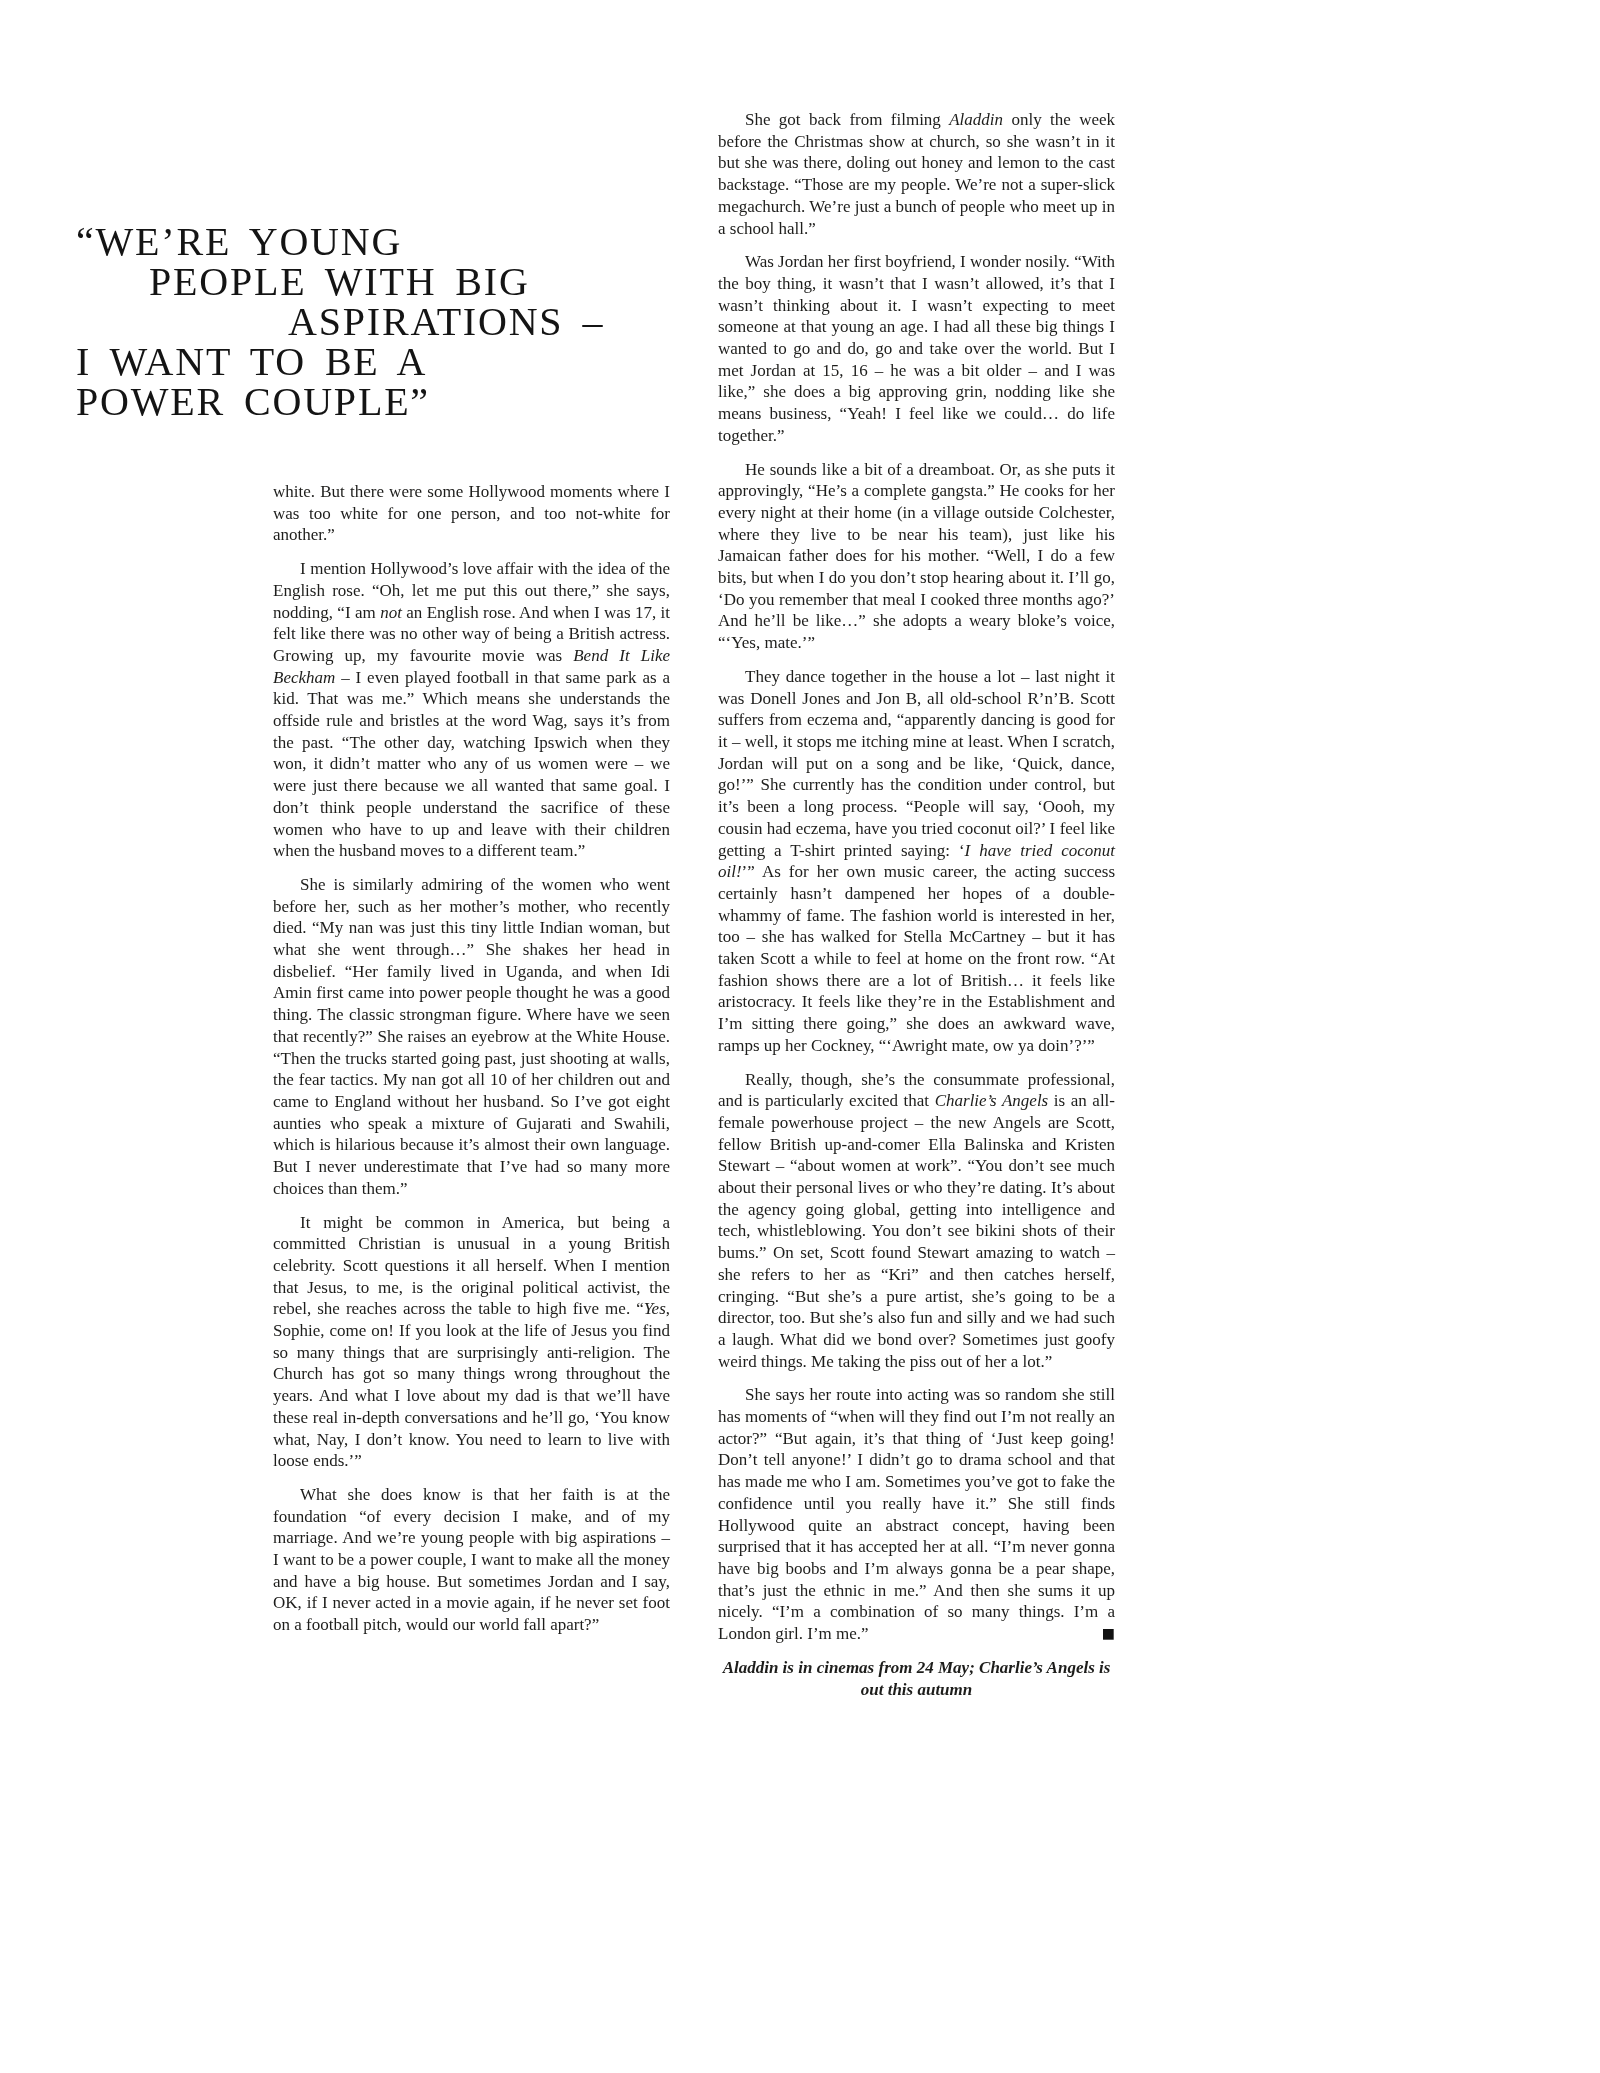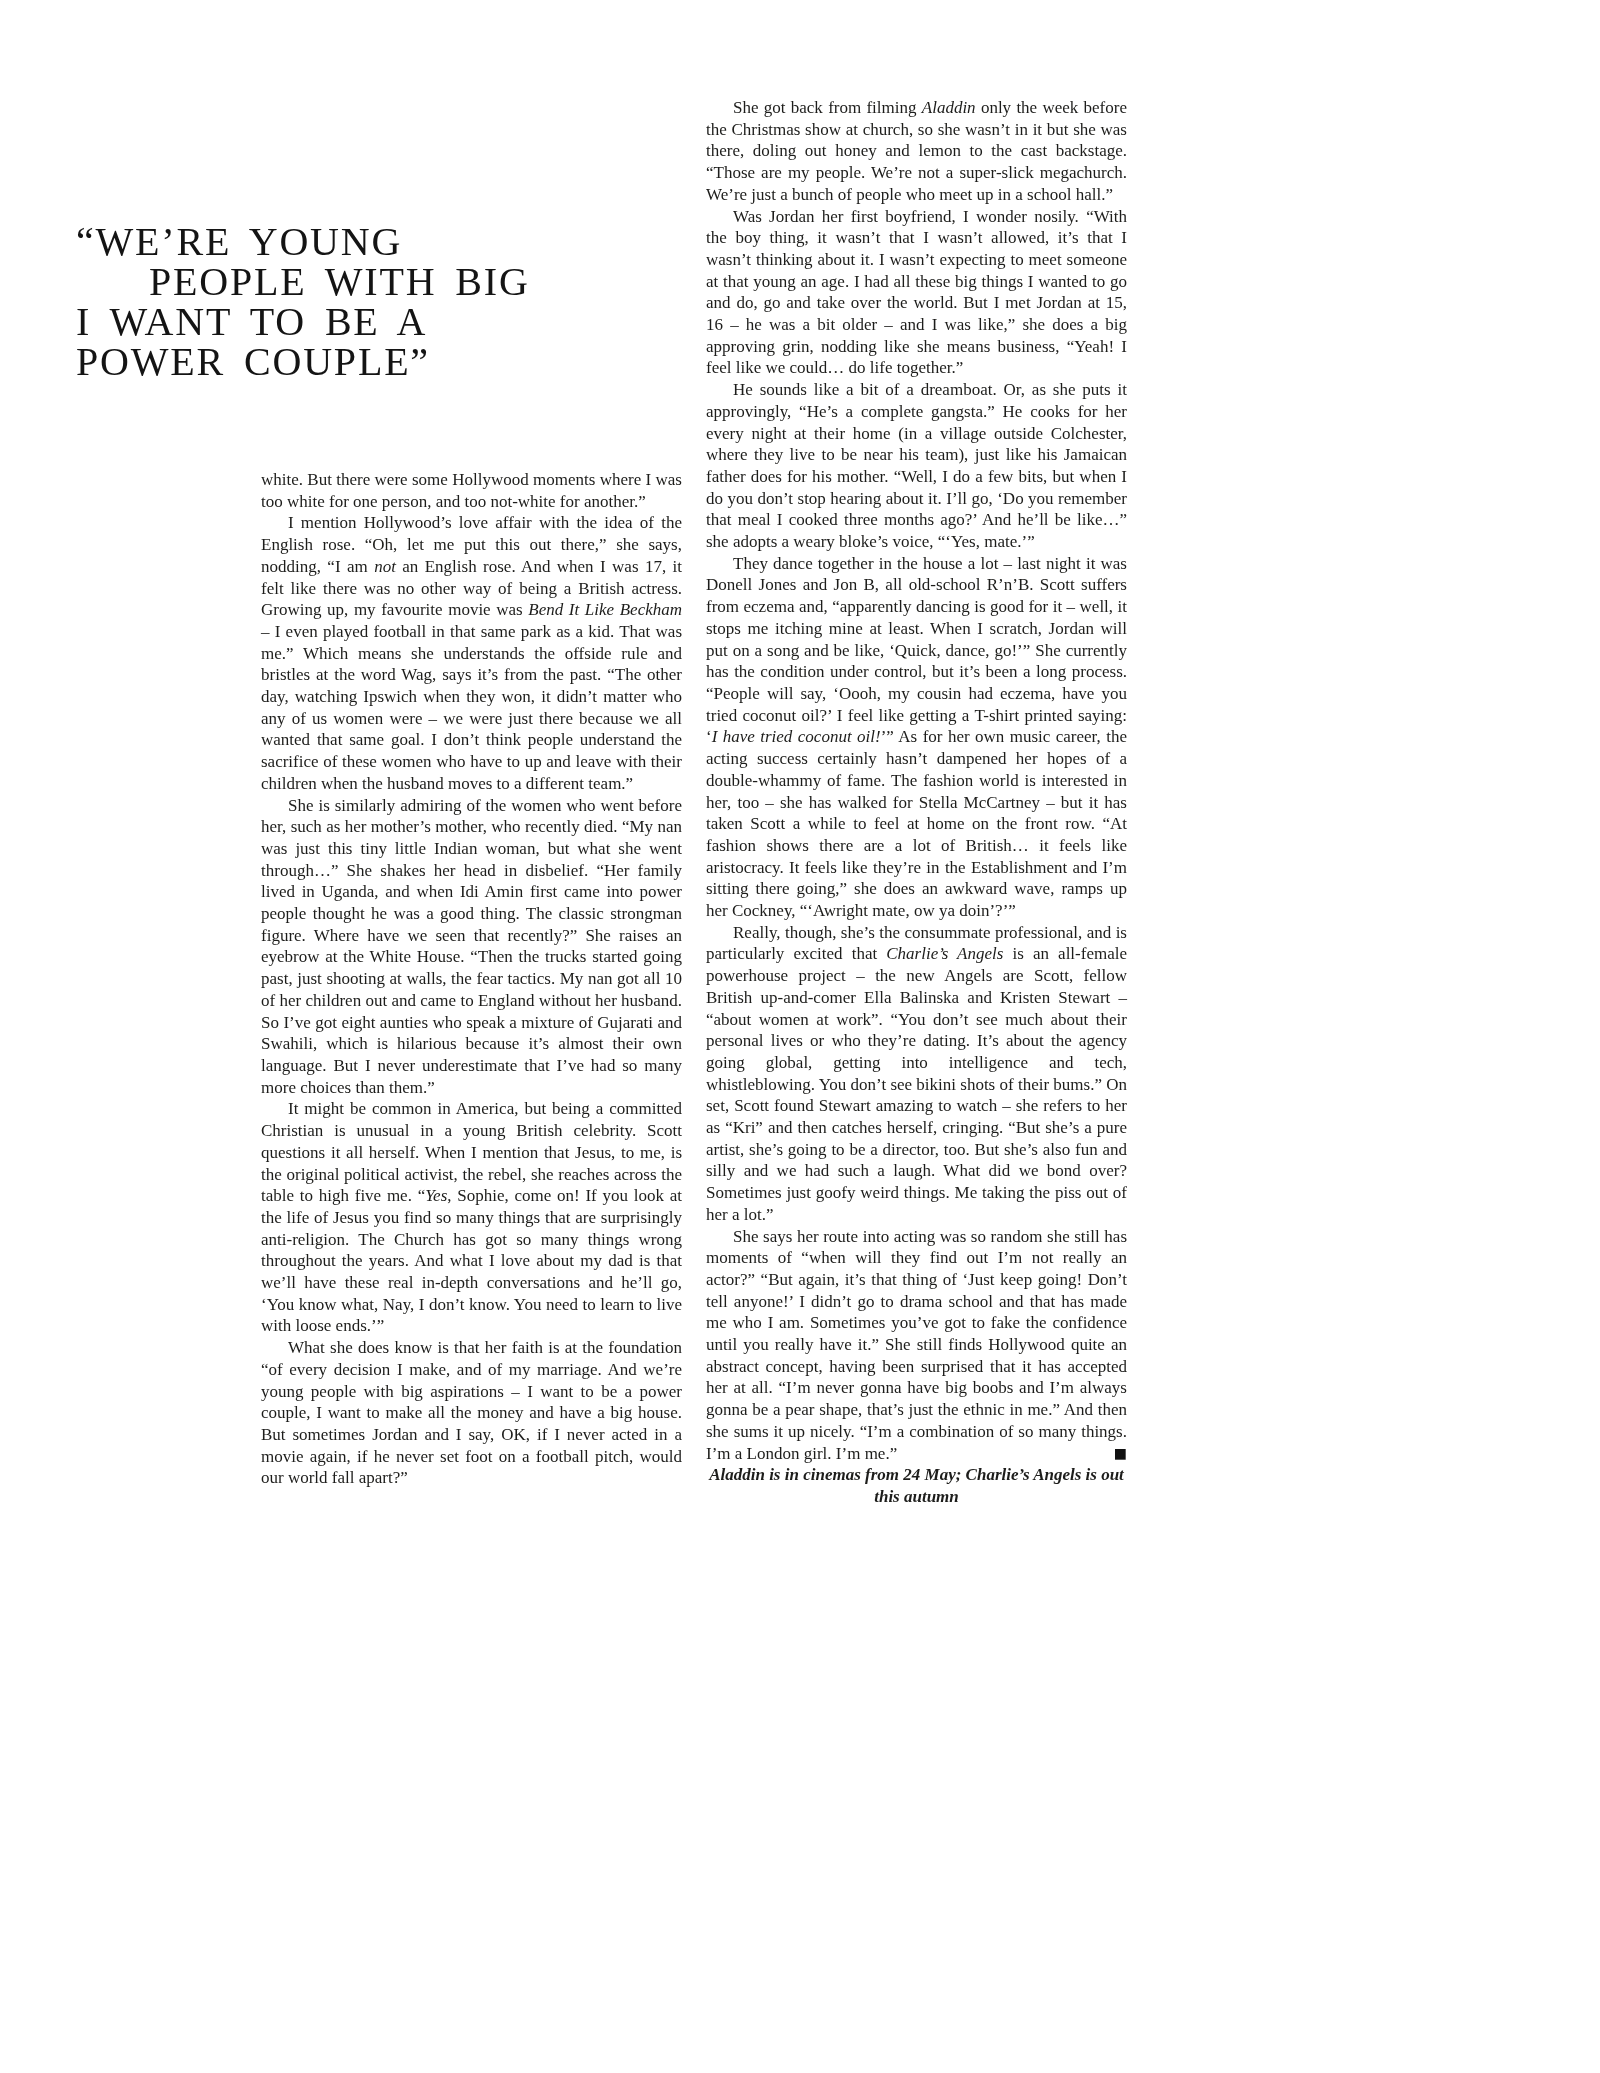--- a/index.html
+++ b/index.html
@@ -29,21 +29,21 @@
   .pq-line { white-space: nowrap; }
   .pq-1 { margin-left: 73px; }
   .pq-2 { margin-left: 212px; }
   .pq-3 { margin-left: 0px; }
   .pq-4 { }
   
   .column { position: absolute; width: 421px; }
   .column-left  { left: 261px; top: 469px; }
   .column-right { left: 706px; top: 97px; }
   .para {
-    margin: 0;
+    margin: 12px;
     font-size: 17px;
     line-height: 21.7px;
     text-align: justify;
     color: #1d1d1b;
   }
   .indent { text-indent: 27px; }
   .italic { font-style: italic; }
   .credit {
     font-style: italic;
     font-weight: bold;
@@ -59,20 +59,21 @@
   }
 </style>
 </head>
 <body>
 
 <div class="page">
 
   <div class="pull-quote">
     <div class="pq-line pq-0">“WE’RE YOUNG</div>
     <div class="pq-line pq-1">PEOPLE WITH BIG</div>
+    <div class="pq-line pq-2">ASPIRATIONS –</div>
     <div class="pq-line pq-3">I WANT TO BE A</div>
     <div class="pq-line pq-4">POWER COUPLE”</div>
   </div>
 
   <div class="column column-left">
       <p class="para"><span class="">white. But there were some Hollywood moments where I was too white for one person, and too not-white for another.”</span></p>
       <p class="para indent"><span class="">I mention Hollywood’s love affair with the idea of the English rose. “Oh, let me put this out there,” she says, nodding, “I am </span><span class="italic">not</span><span class=""> an English rose. And when I was 17, it felt like there was no other way of being a British actress. Growing up, my favourite movie was </span><span class="italic">Bend It Like Beckham</span><span class=""> – I even played football in that same park as a kid. That was me.” Which means she understands the offside rule and bristles at the word Wag, says it’s from the past. “The other day, watching Ipswich when they won, it didn’t matter who any of us women were – we were just there because we all wanted that same goal. I don’t think people understand the sacrifice of these women who have to up and leave with their children when the husband moves to a different team.”</span></p>
       <p class="para indent"><span class="">She is similarly admiring of the women who went before her, such as her mother’s mother, who recently died. “My nan was just this tiny little Indian woman, but what she went through…” She shakes her head in disbelief. “Her family lived in Uganda, and when Idi Amin first came into power people thought he was a good thing. The classic strongman figure. Where have we seen that recently?” She raises an eyebrow at the White House. “Then the trucks started going past, just shooting at walls, the fear tactics. My nan got all 10 of her children out and came to England without her husband. So I’ve got eight aunties who speak a mixture of Gujarati and Swahili, which is hilarious because it’s almost their own language. But I never underestimate that I’ve had so many more choices than them.”</span></p>
       <p class="para indent"><span class="">It might be common in America, but being a committed Christian is unusual in a young British celebrity. Scott questions it all herself. When I mention that Jesus, to me, is the original political activist, the rebel, she reaches across the table to high five me. “</span><span class="italic">Yes</span><span class="">, Sophie, come on! If you look at the life of Jesus you find so many things that are surprisingly anti-religion. The Church has got so many things wrong throughout the years. And what I love about my dad is that we’ll have these real in-depth conversations and he’ll go, ‘You know what, Nay, I don’t know. You need to learn to live with loose ends.’”</span></p>
       <p class="para indent"><span class="">What she does know is that her faith is at the foundation “of every decision I make, and of my marriage. And we’re young people with big aspirations – I want to be a power couple, I want to make all the money and have a big house. But sometimes Jordan and I say, OK, if I never acted in a movie again, if he never set foot on a football pitch, would our world fall apart?”</span></p>

